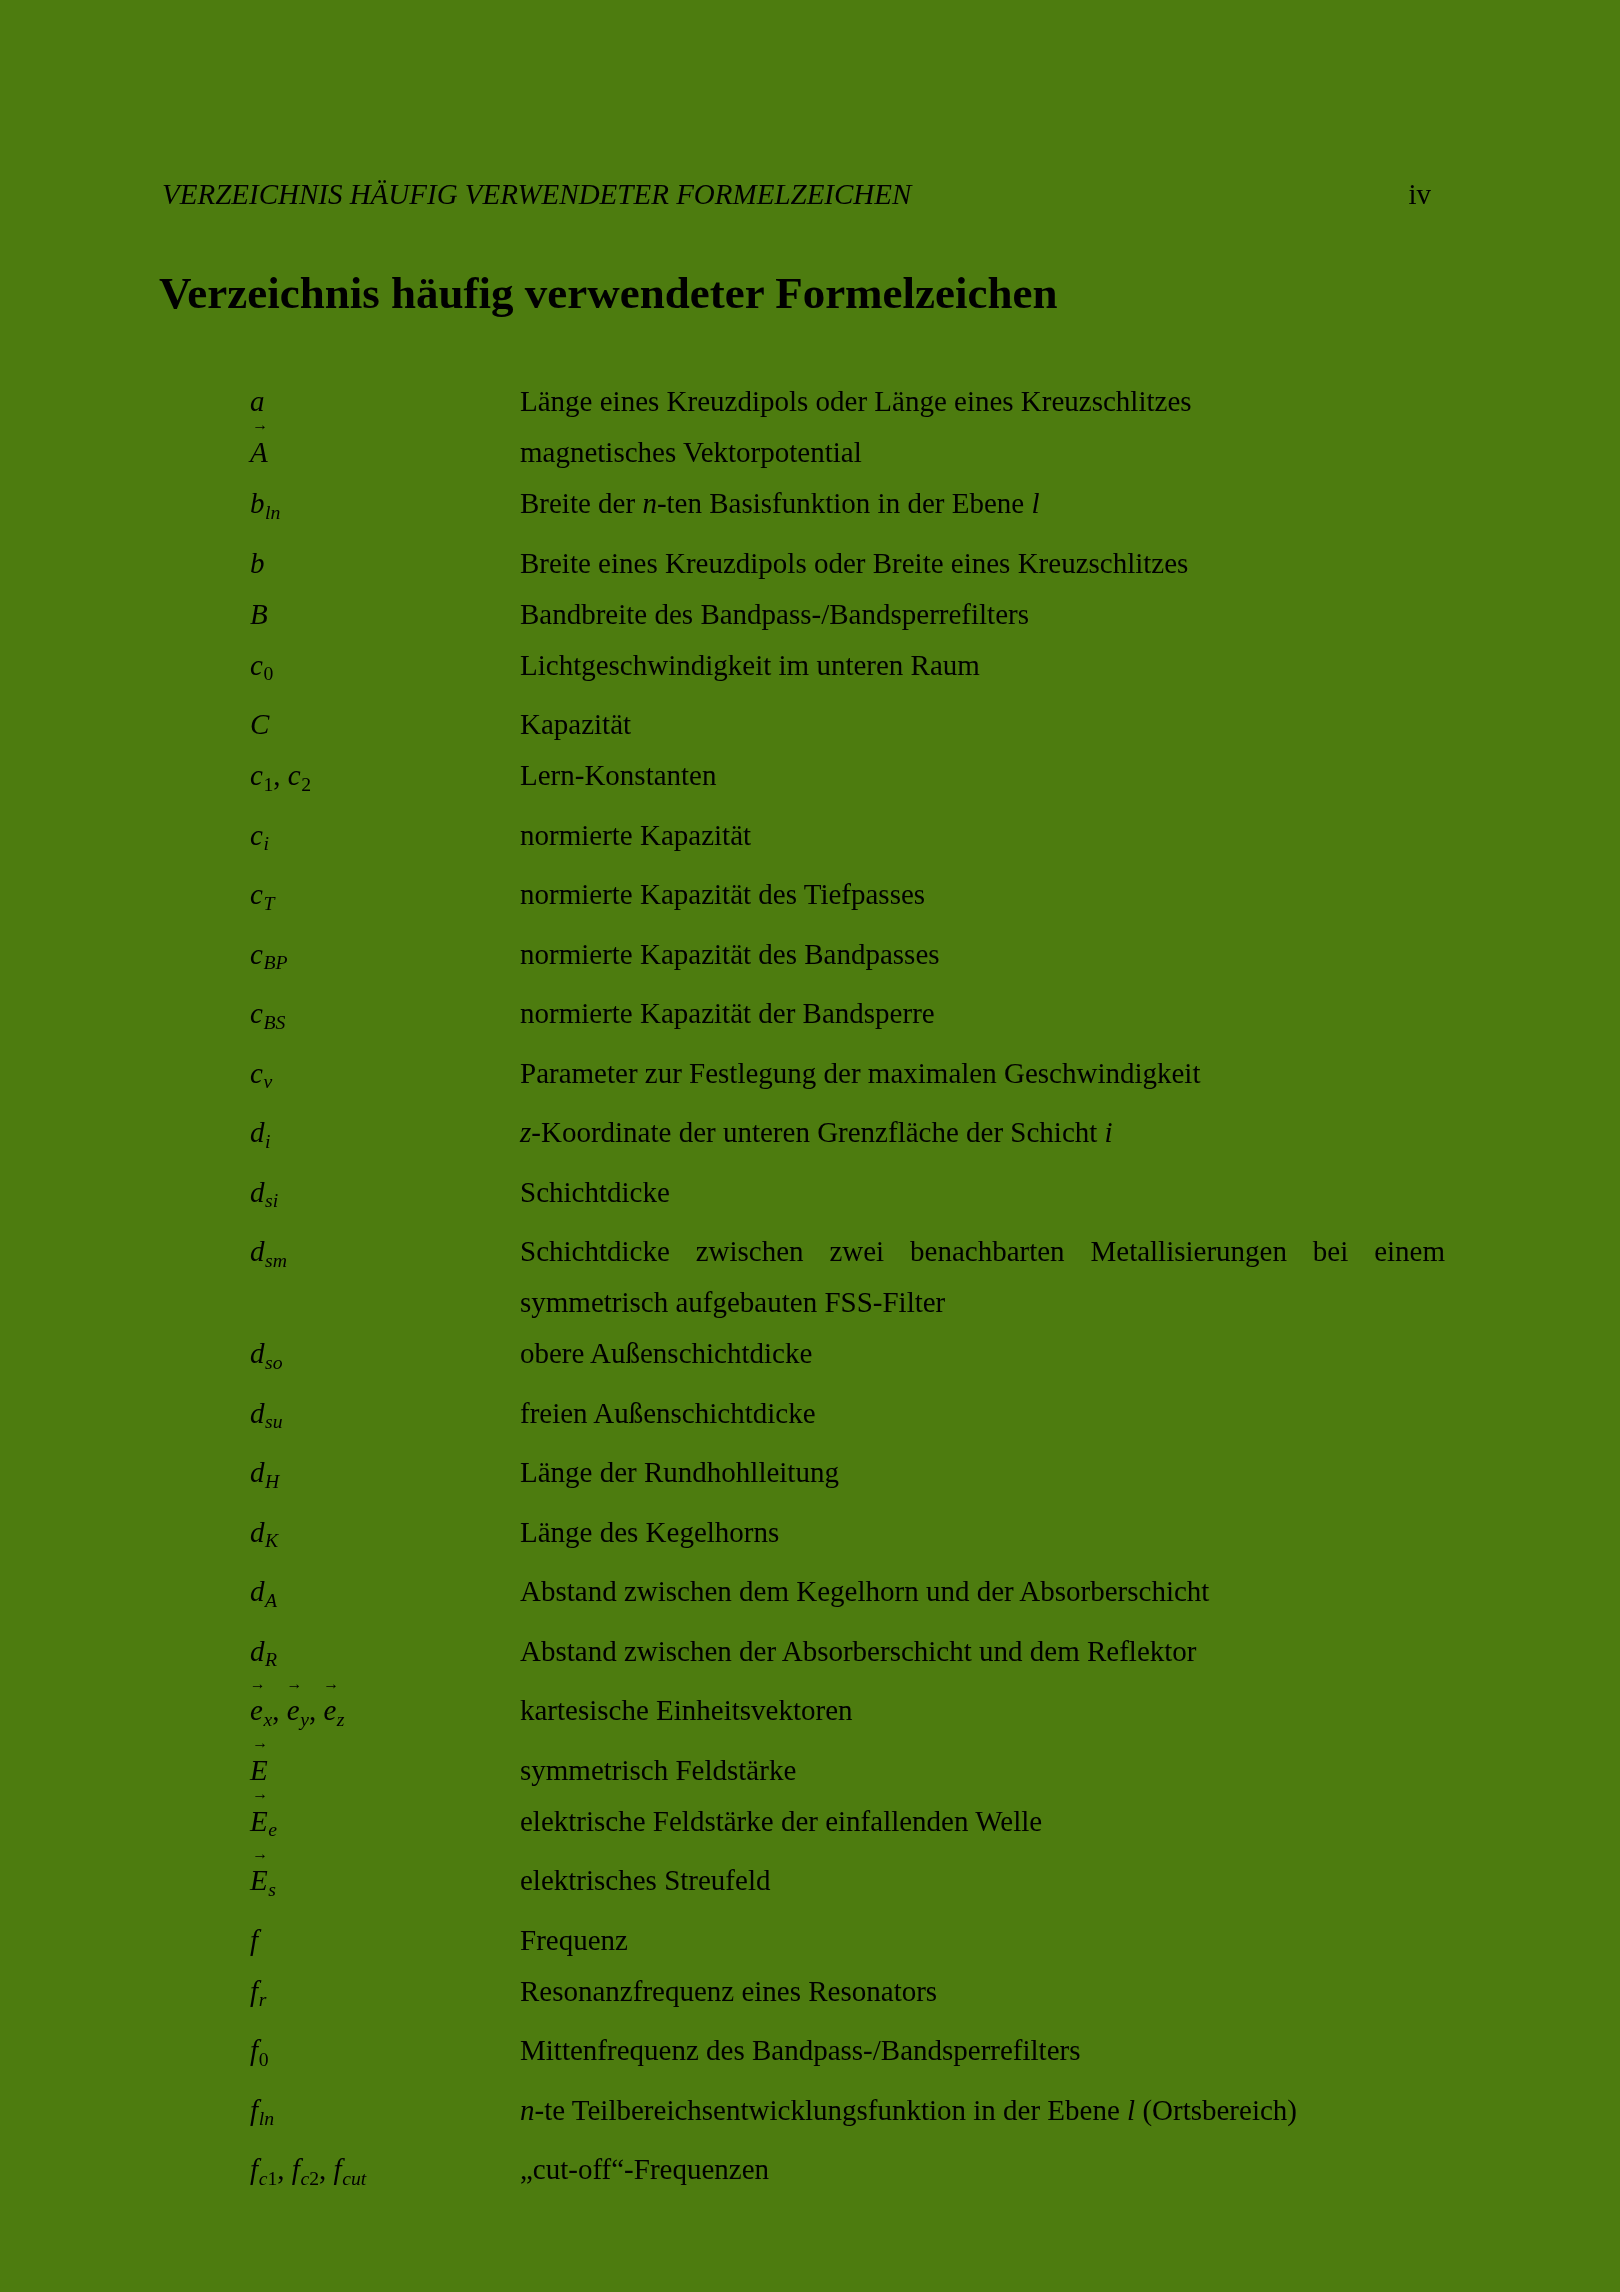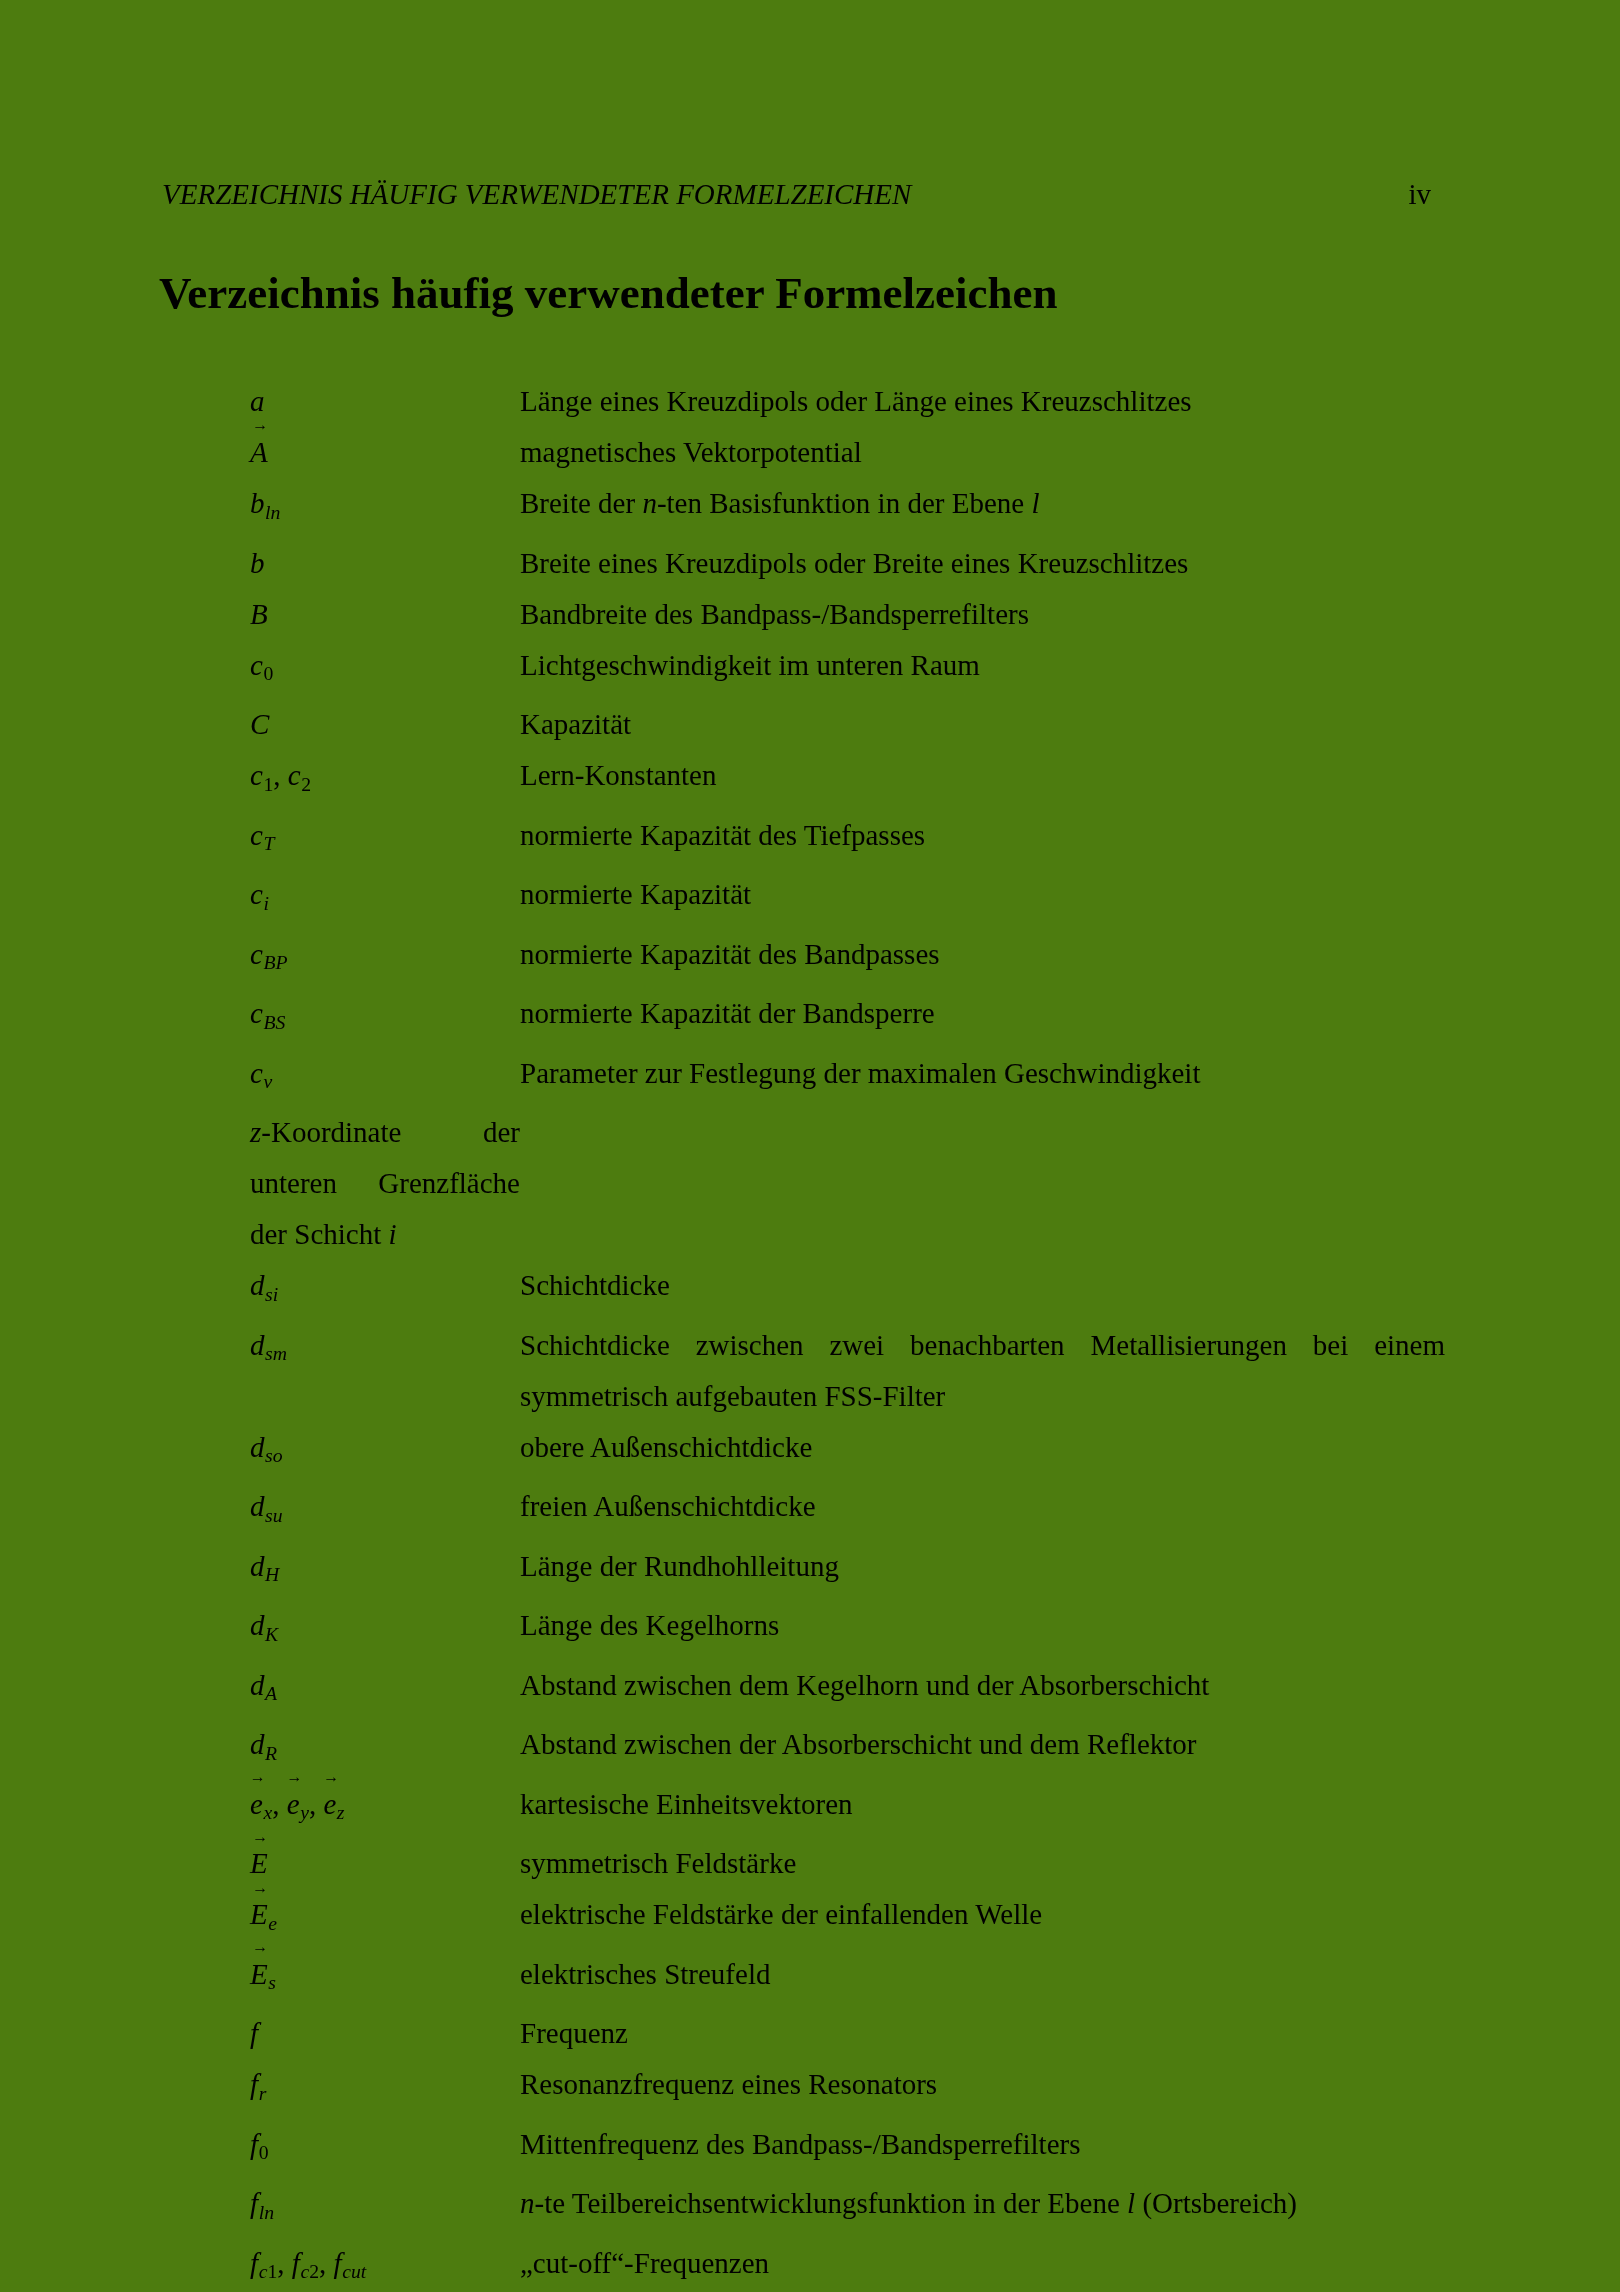--- a/index.html
+++ b/index.html
@@ -102,40 +102,41 @@
       </div>
       <div class="symbol-row">
         <span class="symbol-cell"><span class="mi">C</span></span>
         <span class="desc-cell">Kapazität</span>
       </div>
       <div class="symbol-row">
         <span class="symbol-cell"><span class="mi">c</span><span class="msub"><span class="mn">1</span></span>, <span class="mi">c</span><span class="msub"><span class="mn">2</span></span></span>
         <span class="desc-cell">Lern-Konstanten</span>
       </div>
       <div class="symbol-row">
+        <span class="symbol-cell"><span class="mi">c</span><span class="msub"><span class="mi">i</span></span></span>
+        <span class="desc-cell">normierte Kapazität</span>
+      </div>
+      <div class="symbol-row">
         <span class="symbol-cell"><span class="mi">c</span><span class="msub"><span class="mi">T</span></span></span>
         <span class="desc-cell">normierte Kapazität des Tiefpasses</span>
       </div>
       <div class="symbol-row">
-        <span class="symbol-cell"><span class="mi">c</span><span class="msub"><span class="mi">i</span></span></span>
-        <span class="desc-cell">normierte Kapazität</span>
-      </div>
-      <div class="symbol-row">
         <span class="symbol-cell"><span class="mi">c</span><span class="msub"><span class="mi">B</span><span class="mi">P</span></span></span>
         <span class="desc-cell">normierte Kapazität des Bandpasses</span>
       </div>
       <div class="symbol-row">
         <span class="symbol-cell"><span class="mi">c</span><span class="msub"><span class="mi">B</span><span class="mi">S</span></span></span>
         <span class="desc-cell">normierte Kapazität der Bandsperre</span>
       </div>
       <div class="symbol-row">
         <span class="symbol-cell"><span class="mi">c</span><span class="msub"><span class="mi">v</span></span></span>
         <span class="desc-cell">Parameter zur Festlegung der maximalen Geschwindigkeit</span>
       </div>
       <div class="symbol-row">
+        <span class="symbol-cell"><span class="mi">d</span><span class="msub"><span class="mi">i</span></span></span>
         <span class="desc-cell"><span class="mi">z</span>-Koordinate der unteren Grenzfläche der Schicht <span class="mi">i</span></span>
       </div>
       <div class="symbol-row">
         <span class="symbol-cell"><span class="mi">d</span><span class="msub"><span class="mi">s</span><span class="mi">i</span></span></span>
         <span class="desc-cell">Schichtdicke</span>
       </div>
       <div class="symbol-row">
         <span class="symbol-cell"><span class="mi">d</span><span class="msub"><span class="mi">s</span><span class="mi">m</span></span></span>
         <span class="desc-cell">Schichtdicke zwischen zwei benachbarten Metallisierungen bei einem symmetrisch aufgebauten FSS-Filter</span>
       </div>

